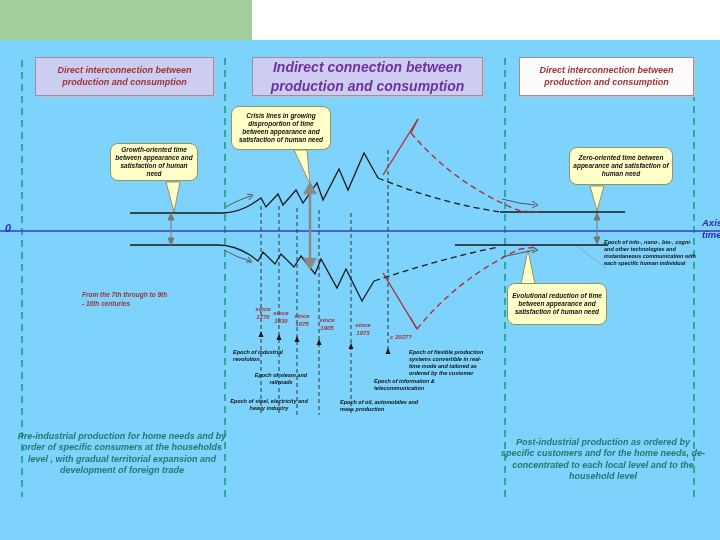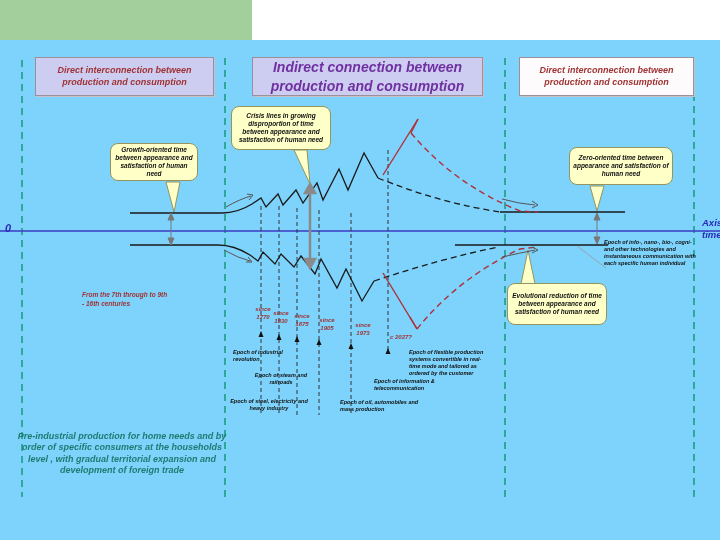--- a/index.html
+++ b/index.html
@@ -149,14 +149,15 @@
 
   <div class="txt epoch" style="left:233px;top:349px;width:54px;">Epoch of industrial revolution</div>
   <div class="txt epoch" style="left:253px;top:372px;width:56px;text-align:center;">Epoch of steam and railroads</div>
   <div class="txt epoch" style="left:222px;top:398px;width:94px;text-align:center;">Epoch of steel, electricity and heavy industry</div>
   <div class="txt epoch" style="left:340px;top:399px;width:92px;">Epoch of oil, automobiles and mass production</div>
   <div class="txt epoch" style="left:374px;top:378px;width:86px;">Epoch of information &amp; telecommunication</div>
   <div class="txt epoch" style="left:409px;top:349px;width:78px;">Epoch of flexible production systems convertible in real-time mode and tailored as ordered by the customer</div>
   <div class="txt epoch" style="left:604px;top:239px;width:94px;">Epoch of info-, nano-, bio-, cogni- and other technologies and instantaneous communication with each specific human individual</div>
 
   <div class="txt teal-par" style="left:14px;top:431px;width:216px;">Pre-industrial production for home needs and by order of specific consumers at the households level , with gradual territorial expansion and development of foreign trade</div>
+  <div class="txt teal-par" style="left:499px;top:437px;width:208px;">Post-industrial production as ordered by specific customers and for the home needs, de-concentrated to each local level and to the household level</div>
 
 </div>
 
 </body></html>

